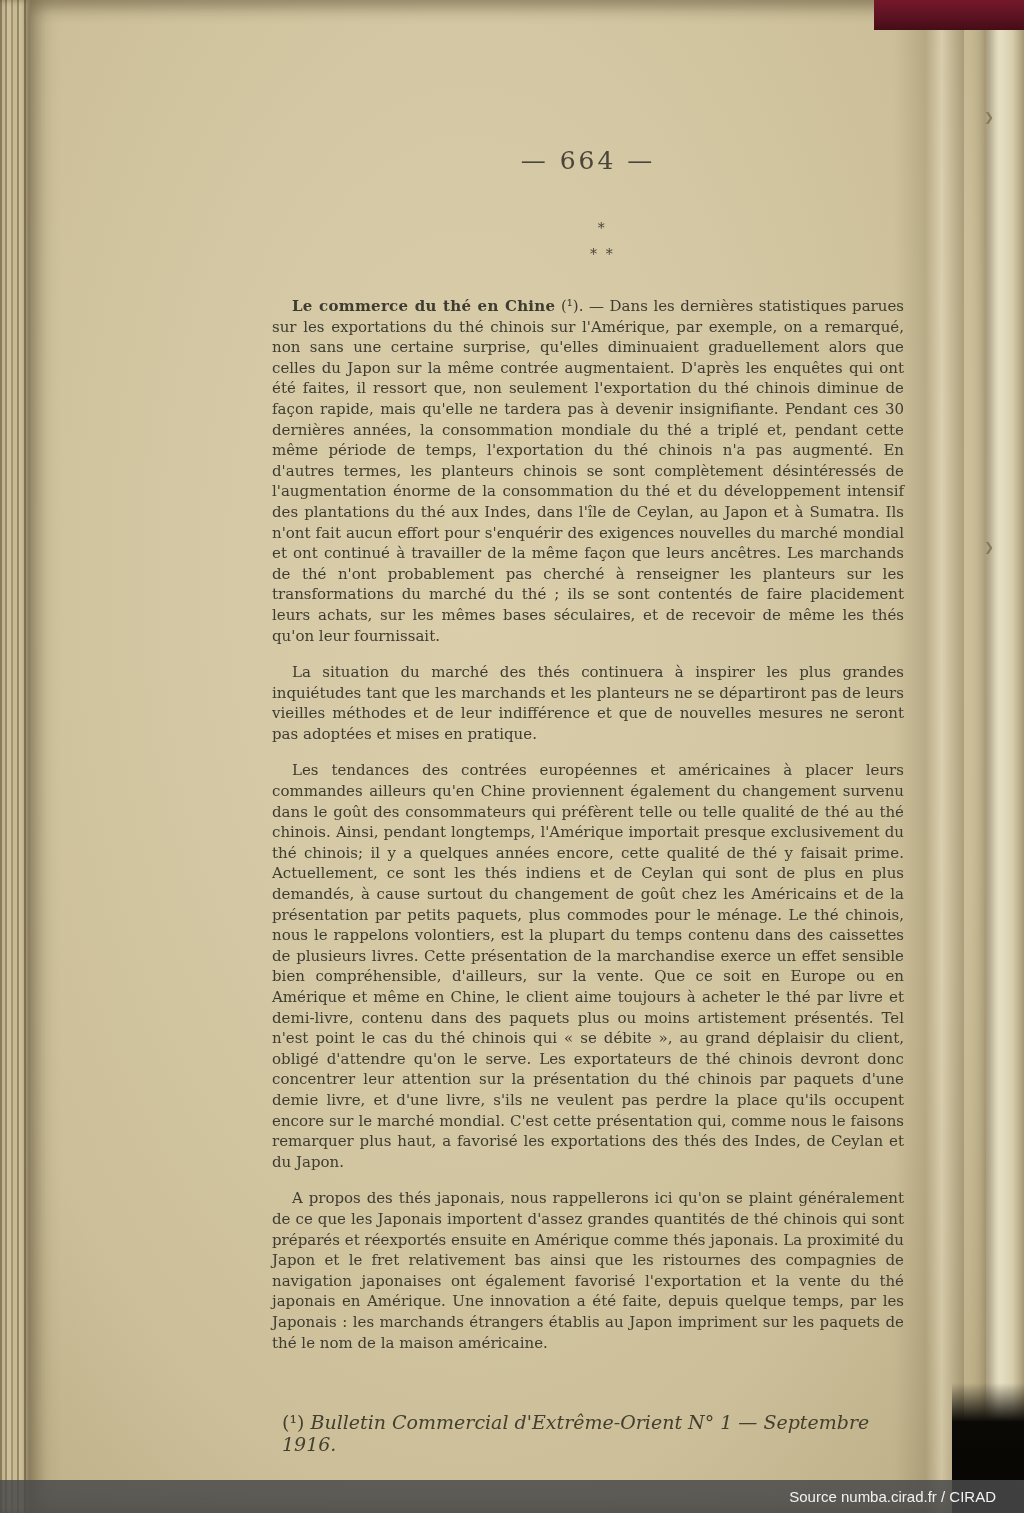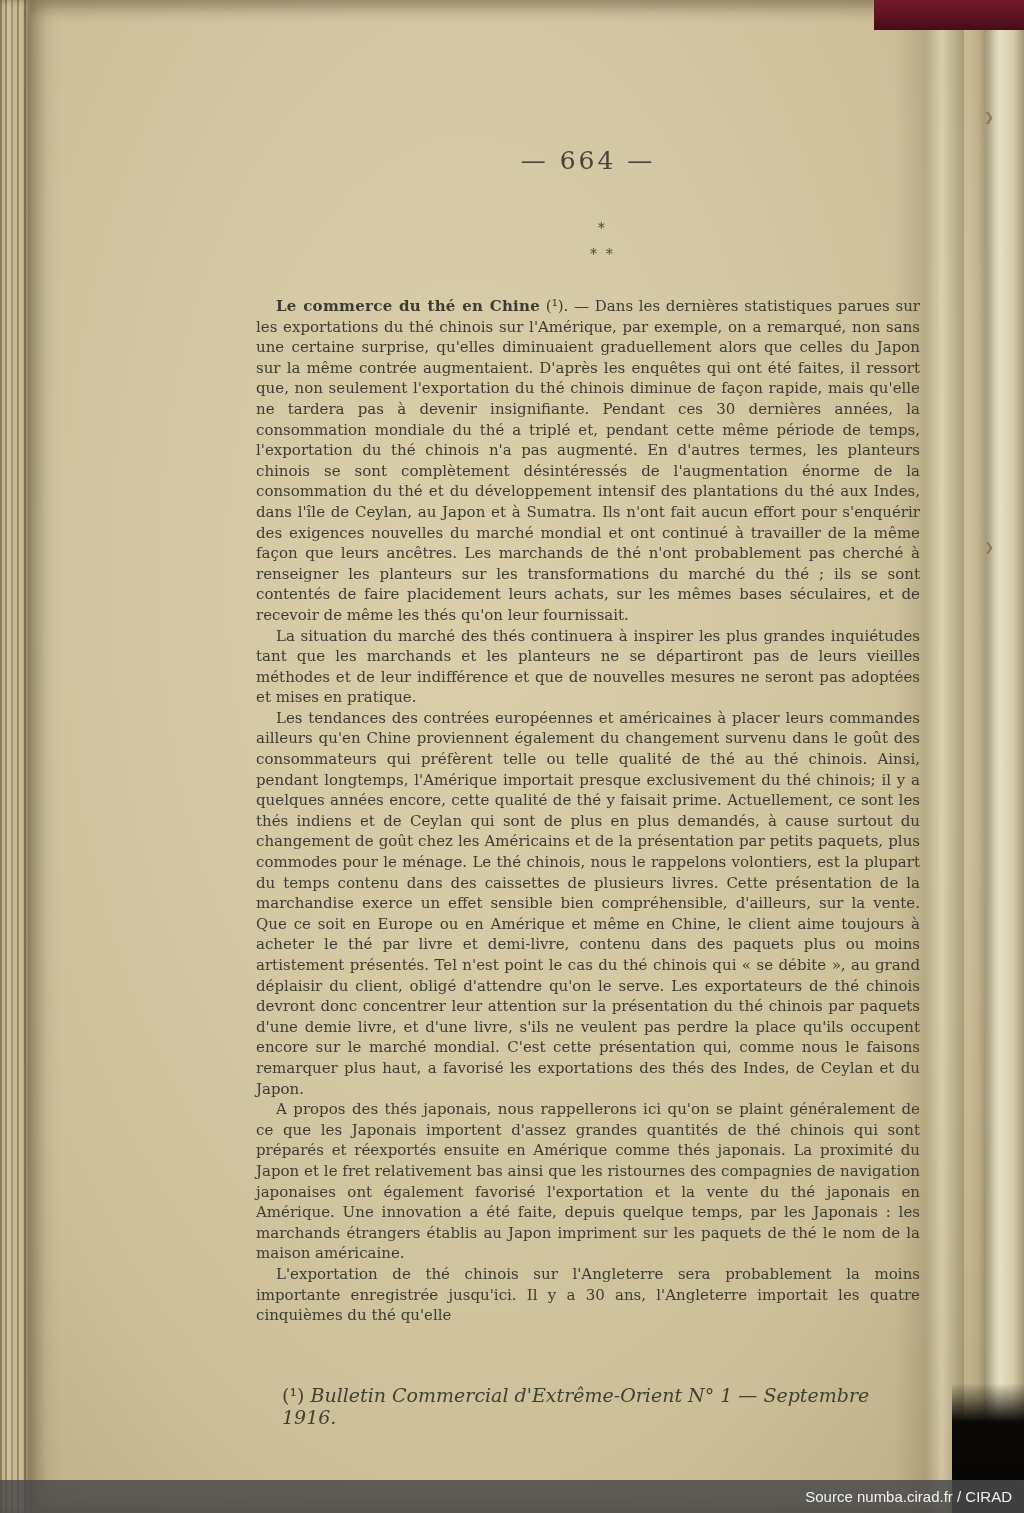--- a/index.html
+++ b/index.html
@@ -57,38 +57,38 @@
   }
   .page-number{
     text-align:center;font-size:25px;letter-spacing:3px;color:#494539;
     margin:0 0 34px 0;
   }
   .ornament{
     text-align:center;font-size:14px;line-height:13px;color:#494539;
     margin:0 0 22px 0;white-space:pre;
   }
   .body-text{font-size:15px;line-height:20.6px;text-align:justify;}
-  .para{margin:0;text-indent:20px;}
+  .para{margin:16px;text-indent:20px;}
   .lead{font-weight:bold;letter-spacing:.3px;}
   .footnote{
     margin-top:58px;padding-left:26px;font-size:19px;color:#43402f;
   }
   .footnote .fn-text{font-style:italic;}
   
   .edge-mark{position:absolute;right:30px;width:10px;height:14px;color:#8a7c58;font-size:12px;line-height:14px;}
   .edge-mark.m1{top:110px;}
   .edge-mark.m2{top:540px;}
   
   .watermark-bar{
     position:absolute;left:0;bottom:0;width:1024px;height:33px;
     background:rgba(74,74,74,.85);
     display:flex;align-items:center;justify-content:flex-end;
     font-family:"Liberation Sans","DejaVu Sans",sans-serif;
   }
-  .watermark-bar span{color:#f2f2f2;font-size:15px;padding-right:12px;}
+  .watermark-bar span{color:#f2f2f2;font-size:15px;padding-right:28px;}
 </style>
 </head>
 <body>
 
 <div class="scan">
 
   <div class="page"></div>
   <div class="left-stack"></div>
   <div class="crease"></div>
   <div class="fore-edge"></div>
@@ -106,21 +106,20 @@
     </div>
 
     <div class="body-text">
       <p class="para">
         <span class="lead">Le commerce du thé en Chine</span><span>&nbsp;(¹). — </span><span>Dans les dernières statistiques parues sur les exportations du thé chinois sur l'Amérique, par exemple, on a remarqué, non sans une certaine surprise, qu'elles diminuaient graduellement alors que celles du Japon sur la même contrée augmentaient. D'après les enquêtes qui ont été faites, il ressort que, non seulement l'exportation du thé chinois diminue de façon rapide, mais qu'elle ne tardera pas à devenir insignifiante. Pendant ces 30 dernières années, la consommation mondiale du thé a triplé et, pendant cette même période de temps, l'exportation du thé chinois n'a pas augmenté. En d'autres termes, les planteurs chinois se sont complètement désintéressés de l'augmentation énorme de la consommation du thé et du développement intensif des plantations du thé aux Indes, dans l'île de Ceylan, au Japon et à Sumatra. Ils n'ont fait aucun effort pour s'enquérir des exigences nouvelles du marché mondial et ont continué à travailler de la même façon que leurs ancêtres. Les marchands de thé n'ont probablement pas cherché à renseigner les planteurs sur les transformations du marché du thé ; ils se sont contentés de faire placidement leurs achats, sur les mêmes bases séculaires, et de recevoir de même les thés qu'on leur fournissait.</span>
       </p>
       <div>
           <p class="para">La situation du marché des thés continuera à inspirer les plus grandes inquiétudes tant que les marchands et les planteurs ne se départiront pas de leurs vieilles méthodes et de leur indifférence et que de nouvelles mesures ne seront pas adoptées et mises en pratique.</p>
           <p class="para">Les tendances des contrées européennes et américaines à placer leurs commandes ailleurs qu'en Chine proviennent également du changement survenu dans le goût des consommateurs qui préfèrent telle ou telle qualité de thé au thé chinois. Ainsi, pendant longtemps, l'Amérique importait presque exclusivement du thé chinois; il y a quelques années encore, cette qualité de thé y faisait prime. Actuellement, ce sont les thés indiens et de Ceylan qui sont de plus en plus demandés, à cause surtout du changement de goût chez les Américains et de la présentation par petits paquets, plus commodes pour le ménage. Le thé chinois, nous le rappelons volontiers, est la plupart du temps contenu dans des caissettes de plusieurs livres. Cette présentation de la marchandise exerce un effet sensible bien compréhensible, d'ailleurs, sur la vente. Que ce soit en Europe ou en Amérique et même en Chine, le client aime toujours à acheter le thé par livre et demi-livre, contenu dans des paquets plus ou moins artistement présentés. Tel n'est point le cas du thé chinois qui « se débite », au grand déplaisir du client, obligé d'attendre qu'on le serve. Les exportateurs de thé chinois devront donc concentrer leur attention sur la présentation du thé chinois par paquets d'une demie livre, et d'une livre, s'ils ne veulent pas perdre la place qu'ils occupent encore sur le marché mondial. C'est cette présentation qui, comme nous le faisons remarquer plus haut, a favorisé les exportations des thés des Indes, de Ceylan et du Japon.</p>
           <p class="para">A propos des thés japonais, nous rappellerons ici qu'on se plaint généralement de ce que les Japonais importent d'assez grandes quantités de thé chinois qui sont préparés et réexportés ensuite en Amérique comme thés japonais. La proximité du Japon et le fret relativement bas ainsi que les ristournes des compagnies de navigation japonaises ont également favorisé l'exportation et la vente du thé japonais en Amérique. Une innovation a été faite, depuis quelque temps, par les Japonais : les marchands étrangers établis au Japon impriment sur les paquets de thé le nom de la maison américaine.</p>
-          <p class="para">L'exportation de thé chinois sur l'Angleterre sera probablement la moins importante enregistrée jusqu'ici. Il y a 30 ans, l'Angleterre importait les quatre cinquièmes du thé qu'elle</p>
         </div>
     </div>
 
     <div class="footnote">
       <span>(¹) </span><span class="fn-text">Bulletin Commercial d'Extrême-Orient N° 1 — Septembre 1916.</span>
     </div>
   </div>
 
   <div class="watermark-bar">
     <span>Source numba.cirad.fr / CIRAD</span>

